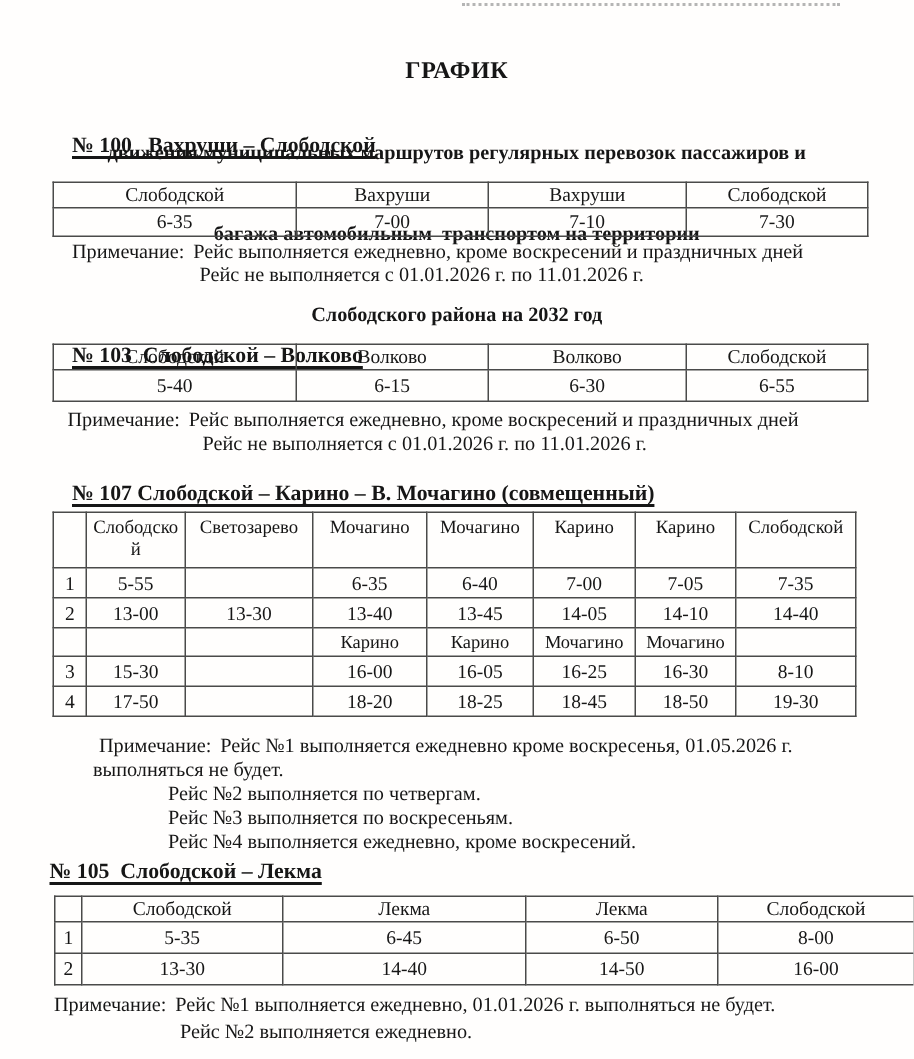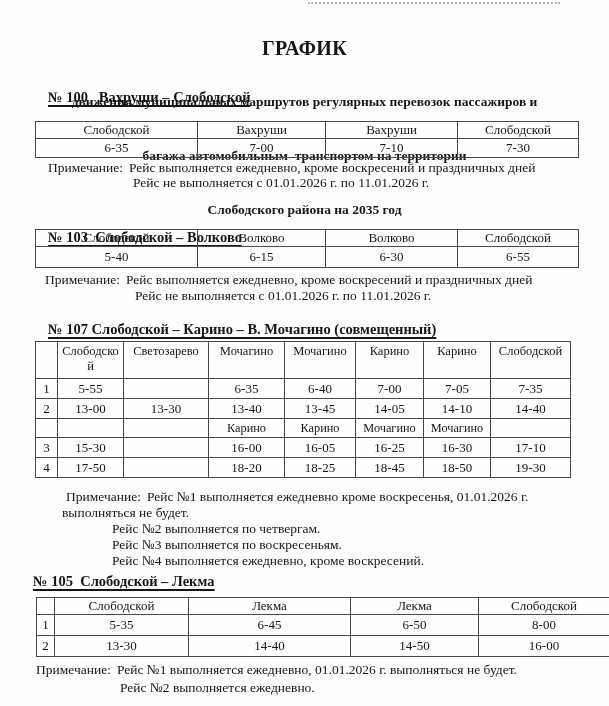--- a/index.html
+++ b/index.html
@@ -13,21 +13,21 @@
   .artifact {
     position:absolute; top:2px; left:308px; width:252px; height:0;
     border-top:2px dotted #8f8f8f; opacity:.65;
   }
 
   .title {
     position:absolute; left:0; right:0; top:3px;
     text-align:center; font-weight:bold; font-size:13.5px;
     line-height:18px; white-space:pre-wrap;
   }
-  .title .first { font-size:20px; letter-spacing:.4px; }
+  .title .first { font-size:16px; letter-spacing:.4px; }
 
   .rh {
     position:absolute; font-weight:bold; font-size:14.5px;
     text-decoration:underline; text-decoration-thickness:1.5px;
     text-underline-offset:3px; white-space:pre;
   }
 
   table {
     position:absolute; border-collapse:collapse; table-layout:fixed;
     font-size:13px; border:1.5px solid #2e2e2e;
@@ -58,21 +58,21 @@
 <body>
 
 <div class="page">
 
   <div class="artifact"></div>
 
   <div class="title">
     <div class="first">ГРАФИК</div>
     <div>движения муниципальных маршрутов регулярных перевозок пассажиров и</div>
     <div>багажа автомобильным  транспортом на территории</div>
-    <div>Слободского района на 2035 год</div>
+    <div>Слободского района на 2032 год</div>
   </div>
 
   <div class="rh" style="left:48px; top:89px;">№ 100   Вахруши – Слободской</div>
   <table class="t100">
     <colgroup>
         <col style="width:162px">
         <col style="width:128px">
         <col style="width:132px">
         <col style="width:121px">
       </colgroup>
@@ -174,35 +174,35 @@
       <td></td>
     </tr>
     <tr>
       <td>3</td>
       <td>15-30</td>
       <td></td>
       <td>16-00</td>
       <td>16-05</td>
       <td>16-25</td>
       <td>16-30</td>
-      <td>17-10</td>
+      <td>8-10</td>
     </tr>
     <tr>
       <td>4</td>
       <td>17-50</td>
       <td></td>
       <td>18-20</td>
       <td>18-25</td>
       <td>18-45</td>
       <td>18-50</td>
       <td>19-30</td>
     </tr>
   </tbody>
     </table>
-  <div class="note" style="left:66px; top:489px;"><span class="lbl">Примечание:</span><span>Рейс №1 выполняется ежедневно кроме воскресенья, 01.01.2026 г.</span></div>
+  <div class="note" style="left:66px; top:489px;"><span class="lbl">Примечание:</span><span>Рейс №1 выполняется ежедневно кроме воскресенья, 01.05.2026 г.</span></div>
   <div class="note" style="left:62px; top:505px;">выполняться не будет.</div>
   <div class="note" style="left:112px; top:521px;">Рейс №2 выполняется по четвергам.</div>
   <div class="note" style="left:112px; top:537px;">Рейс №3 выполняется по воскресеньям.</div>
   <div class="note" style="left:112px; top:553px;">Рейс №4 выполняется ежедневно, кроме воскресений.</div>
 
   <div class="rh" style="left:33px; top:573px;">№ 105  Слободской – Лекма</div>
   <table class="t105">
     <colgroup>
         <col style="width:18px">
         <col style="width:134px">

